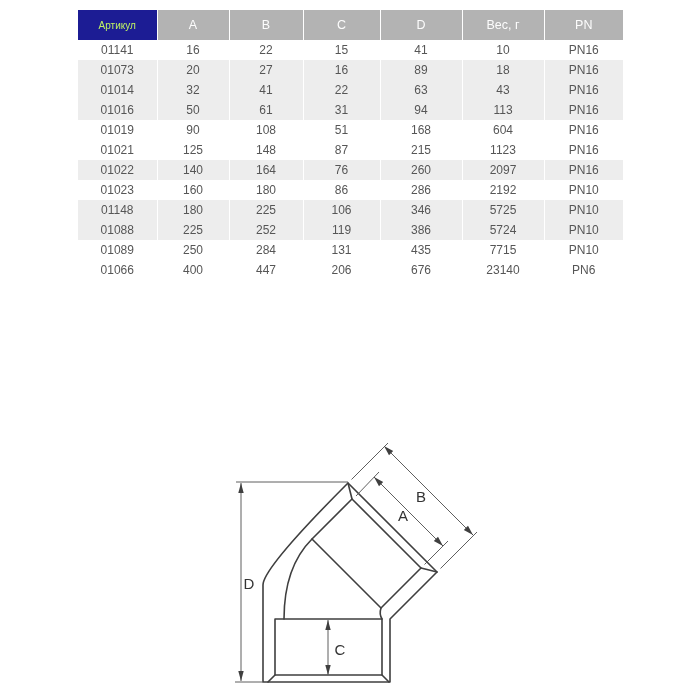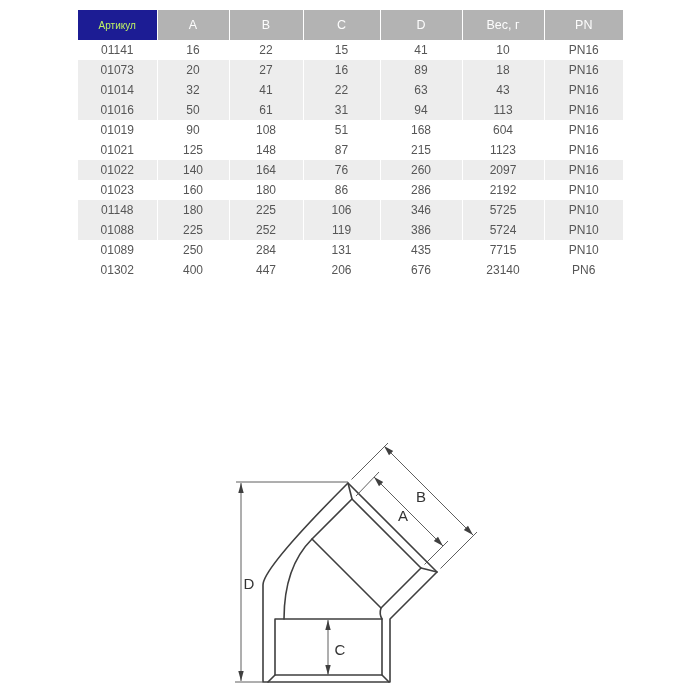--- a/index.html
+++ b/index.html
@@ -142,21 +142,21 @@
         <tr>
           <td>01089</td>
           <td>250</td>
           <td>284</td>
           <td>131</td>
           <td>435</td>
           <td>7715</td>
           <td>PN10</td>
         </tr>
         <tr>
-          <td>01302</td>
+          <td>01066</td>
           <td>400</td>
           <td>447</td>
           <td>206</td>
           <td>676</td>
           <td>23140</td>
           <td>PN6</td>
         </tr>
       </tbody>
   </table>
 

